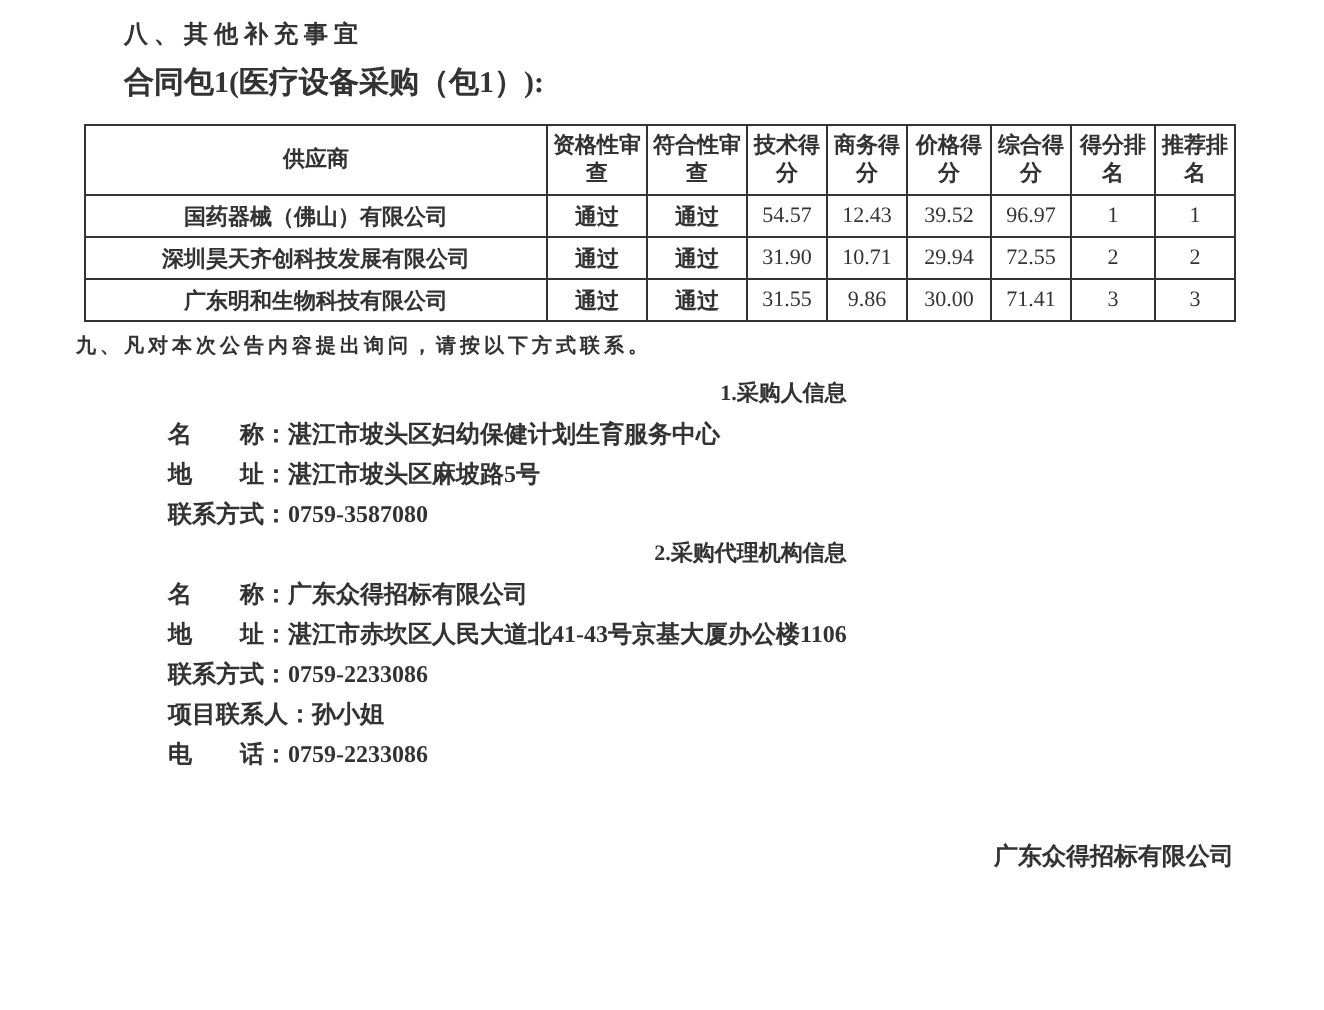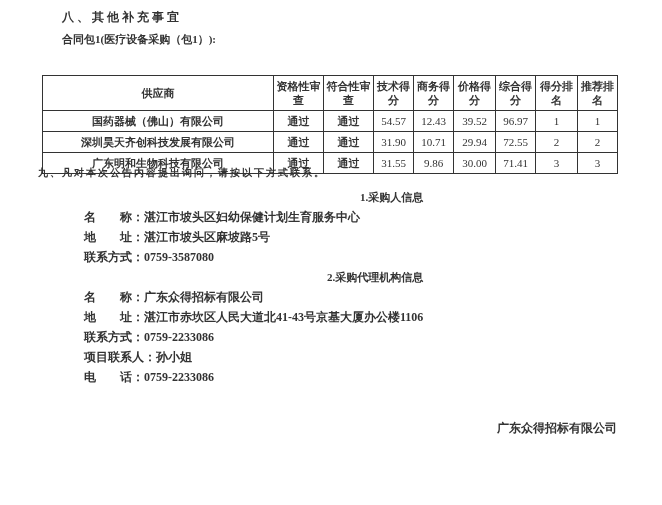--- a/index.html
+++ b/index.html
@@ -7,25 +7,25 @@
     position:relative; width:662px; height:505px; background:#ffffff;
     color:#333333; font-family:"Liberation Serif","DejaVu Serif",serif;
     overflow:hidden;
   }
   .h8 {
     position:absolute; left:38px; top:9px;
     font-size:12px; font-weight:bold; letter-spacing:3px;margin-left:24px;
   }
   .pkg {
     position:absolute; left:62px; top:32px;
-    font-size:11px; font-weight:bold;
+    font-size:15px; font-weight:bold;
   }
   table.score {
     position:absolute; left:42px; top:62px;
-    border-collapse:collapse; table-layout:fixed; width:575px;margin-top:13px;
+    border-collapse:collapse; table-layout:fixed; width:575px;
   }
   table.score th, table.score td {
     border:1px solid #333; text-align:center; vertical-align:middle;
     overflow:hidden;
   }
   table.score th {
     font-size:11px; font-weight:bold; line-height:14px; height:32px; padding:1px 2px;
   }
   table.score td {
     font-size:11px; height:20px; padding:0 2px; font-weight:bold;

